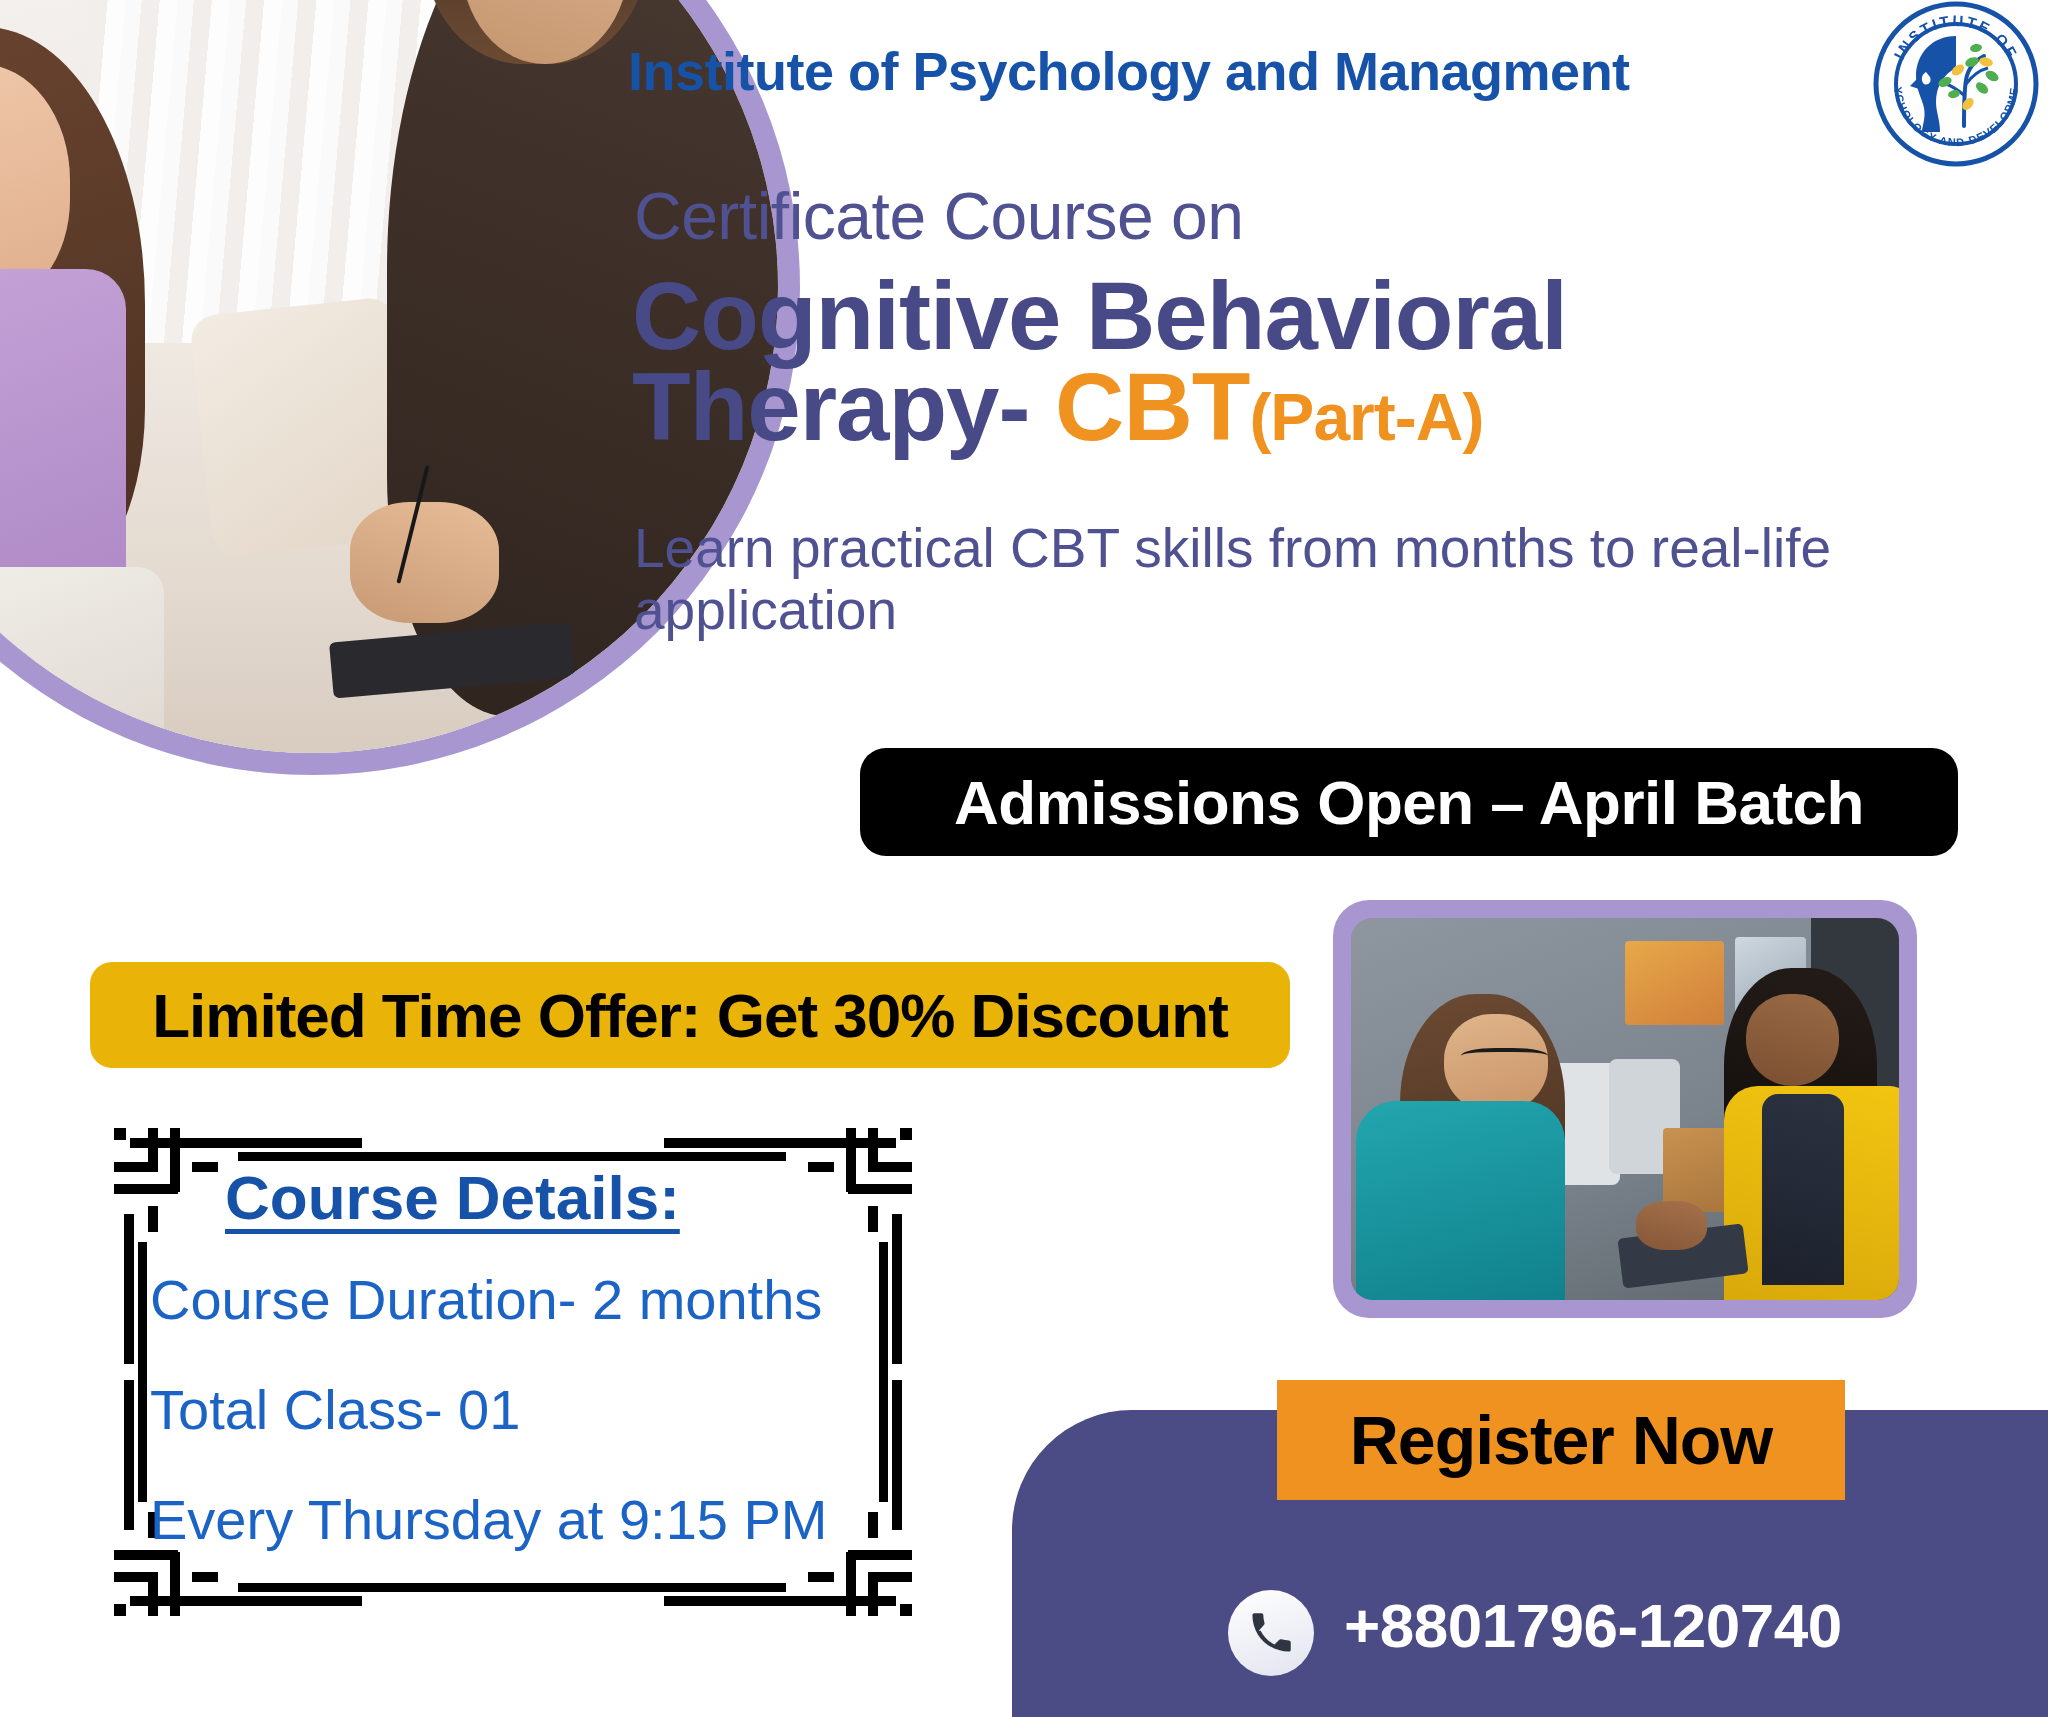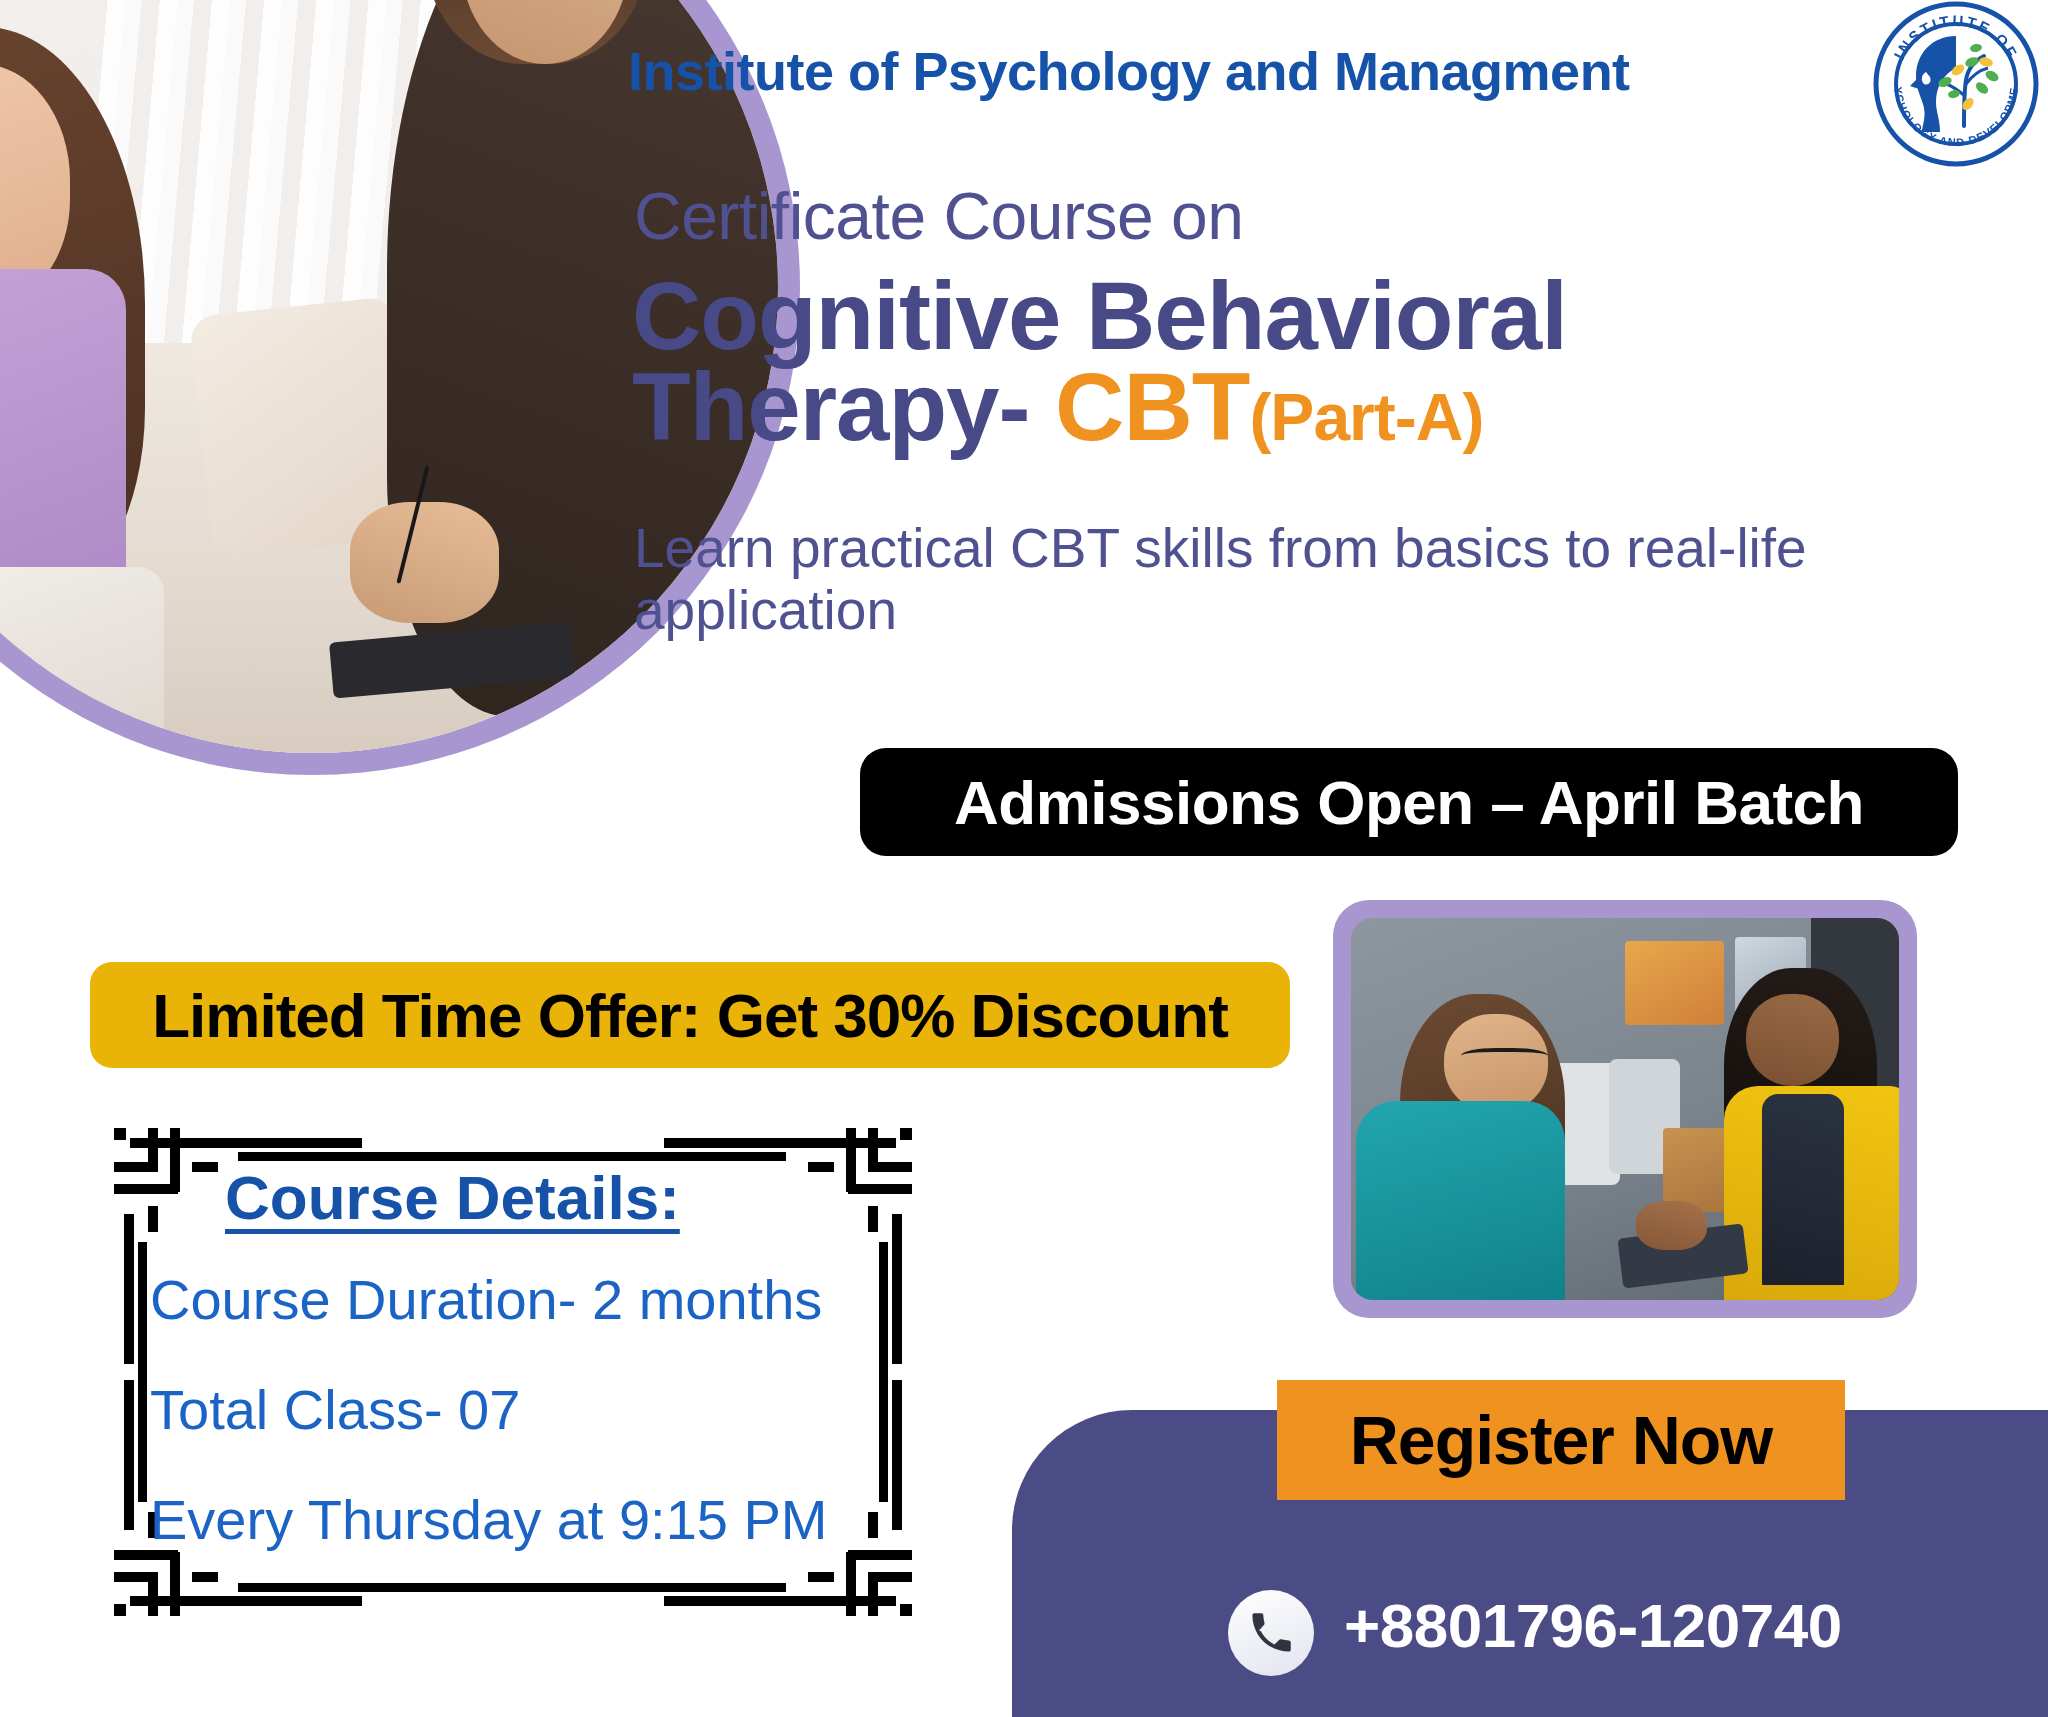--- a/index.html
+++ b/index.html
@@ -240,21 +240,21 @@
 
   <div class="kicker">Certificate Course on</div>
 
   <div class="maintitle">
     <span>Cognitive Behavioral</span>
     <span class="l2">
       <span>Therapy- </span><span class="cbt">CBT</span><span class="parta">(Part-A)</span>
     </span>
   </div>
 
-  <div class="subtitle">Learn practical CBT skills from basics to real-life application</div>
+  <div class="subtitle">Learn practical CBT skills from months to real-life application</div>
 
   <div class="adm-banner">
     <span>Admissions Open – April Batch</span>
   </div>
 
   <div class="disc-banner">
     <span>Limited Time Offer: Get 30% Discount</span>
   </div>
 
   <div class="photo-b-frame">
@@ -333,21 +333,21 @@
       </g>
     </svg>
   </div>
 
   <div class="cd-head">
     <u>Course Details:</u>
   </div>
 
   <div class="cd-list">
     <div class="cd-line">Course Duration- 2 months</div>
-    <div class="cd-line">Total Class- 07</div>
+    <div class="cd-line">Total Class- 01</div>
     <div class="cd-line">Every Thursday at 9:15 PM</div>
   </div>
 
   <div class="footer-panel"></div>
 
   <div class="register-btn">
     <span>Register Now</span>
   </div>
 
   <div class="phone-row">

